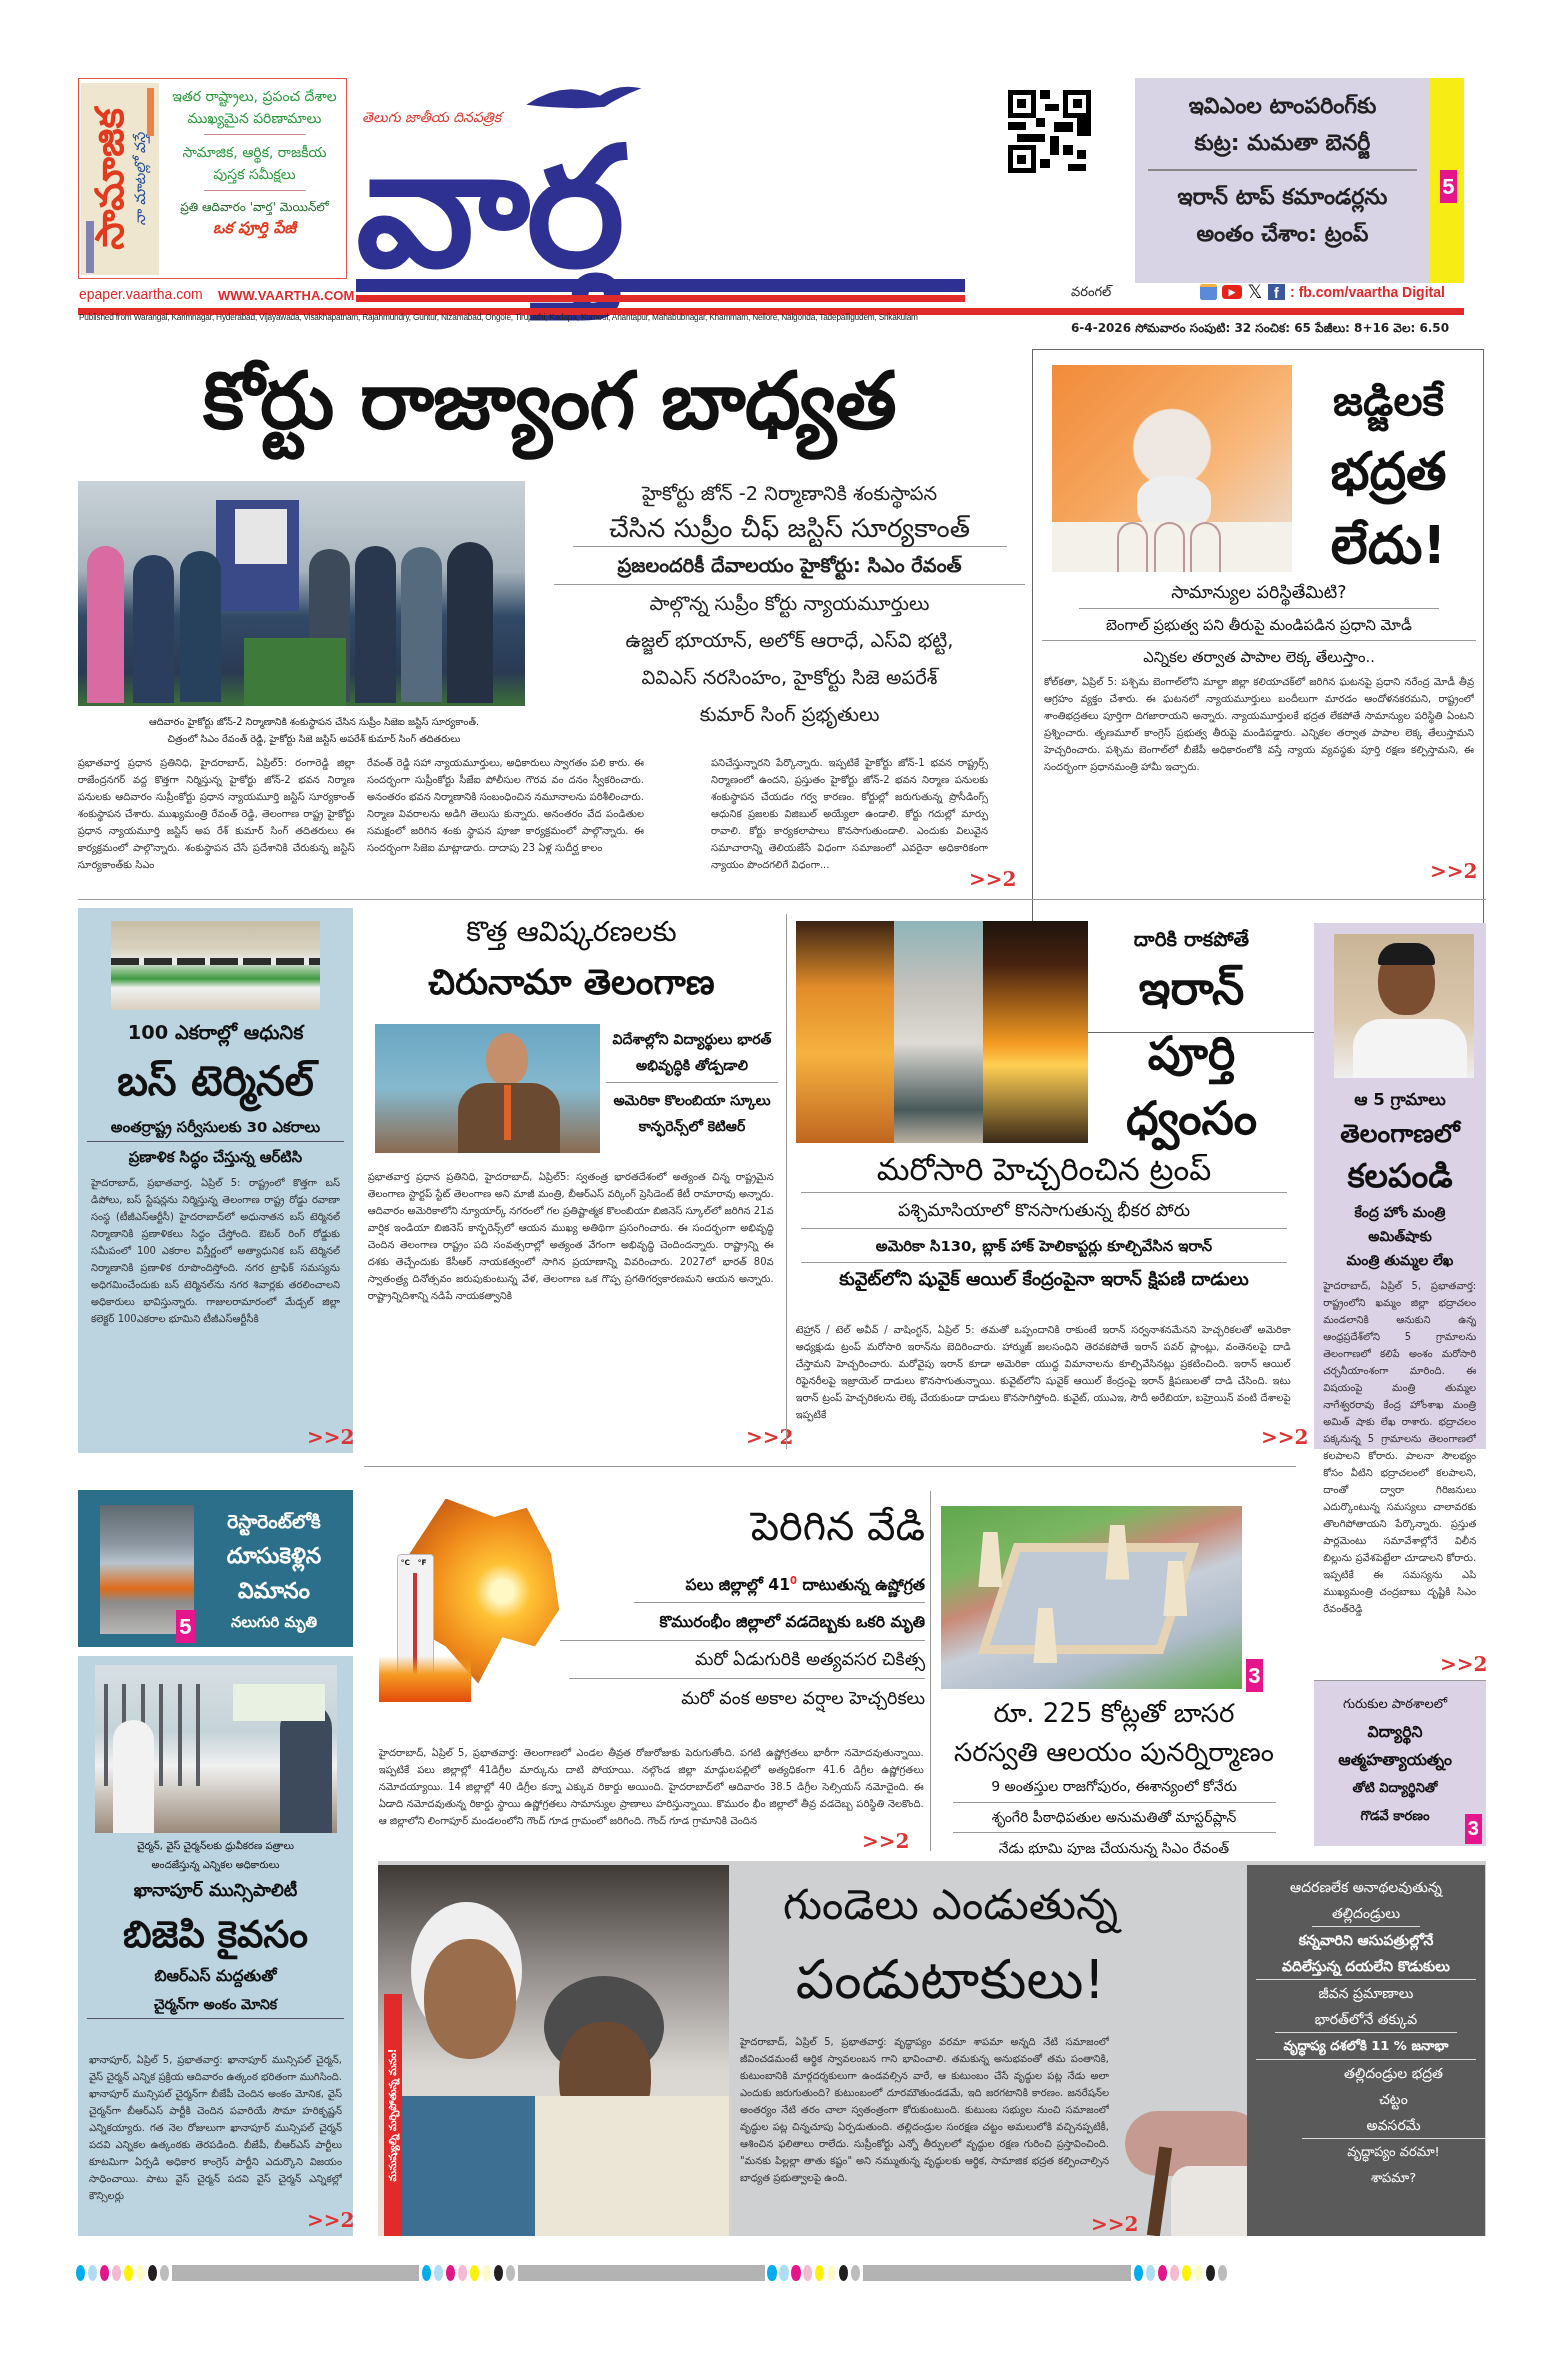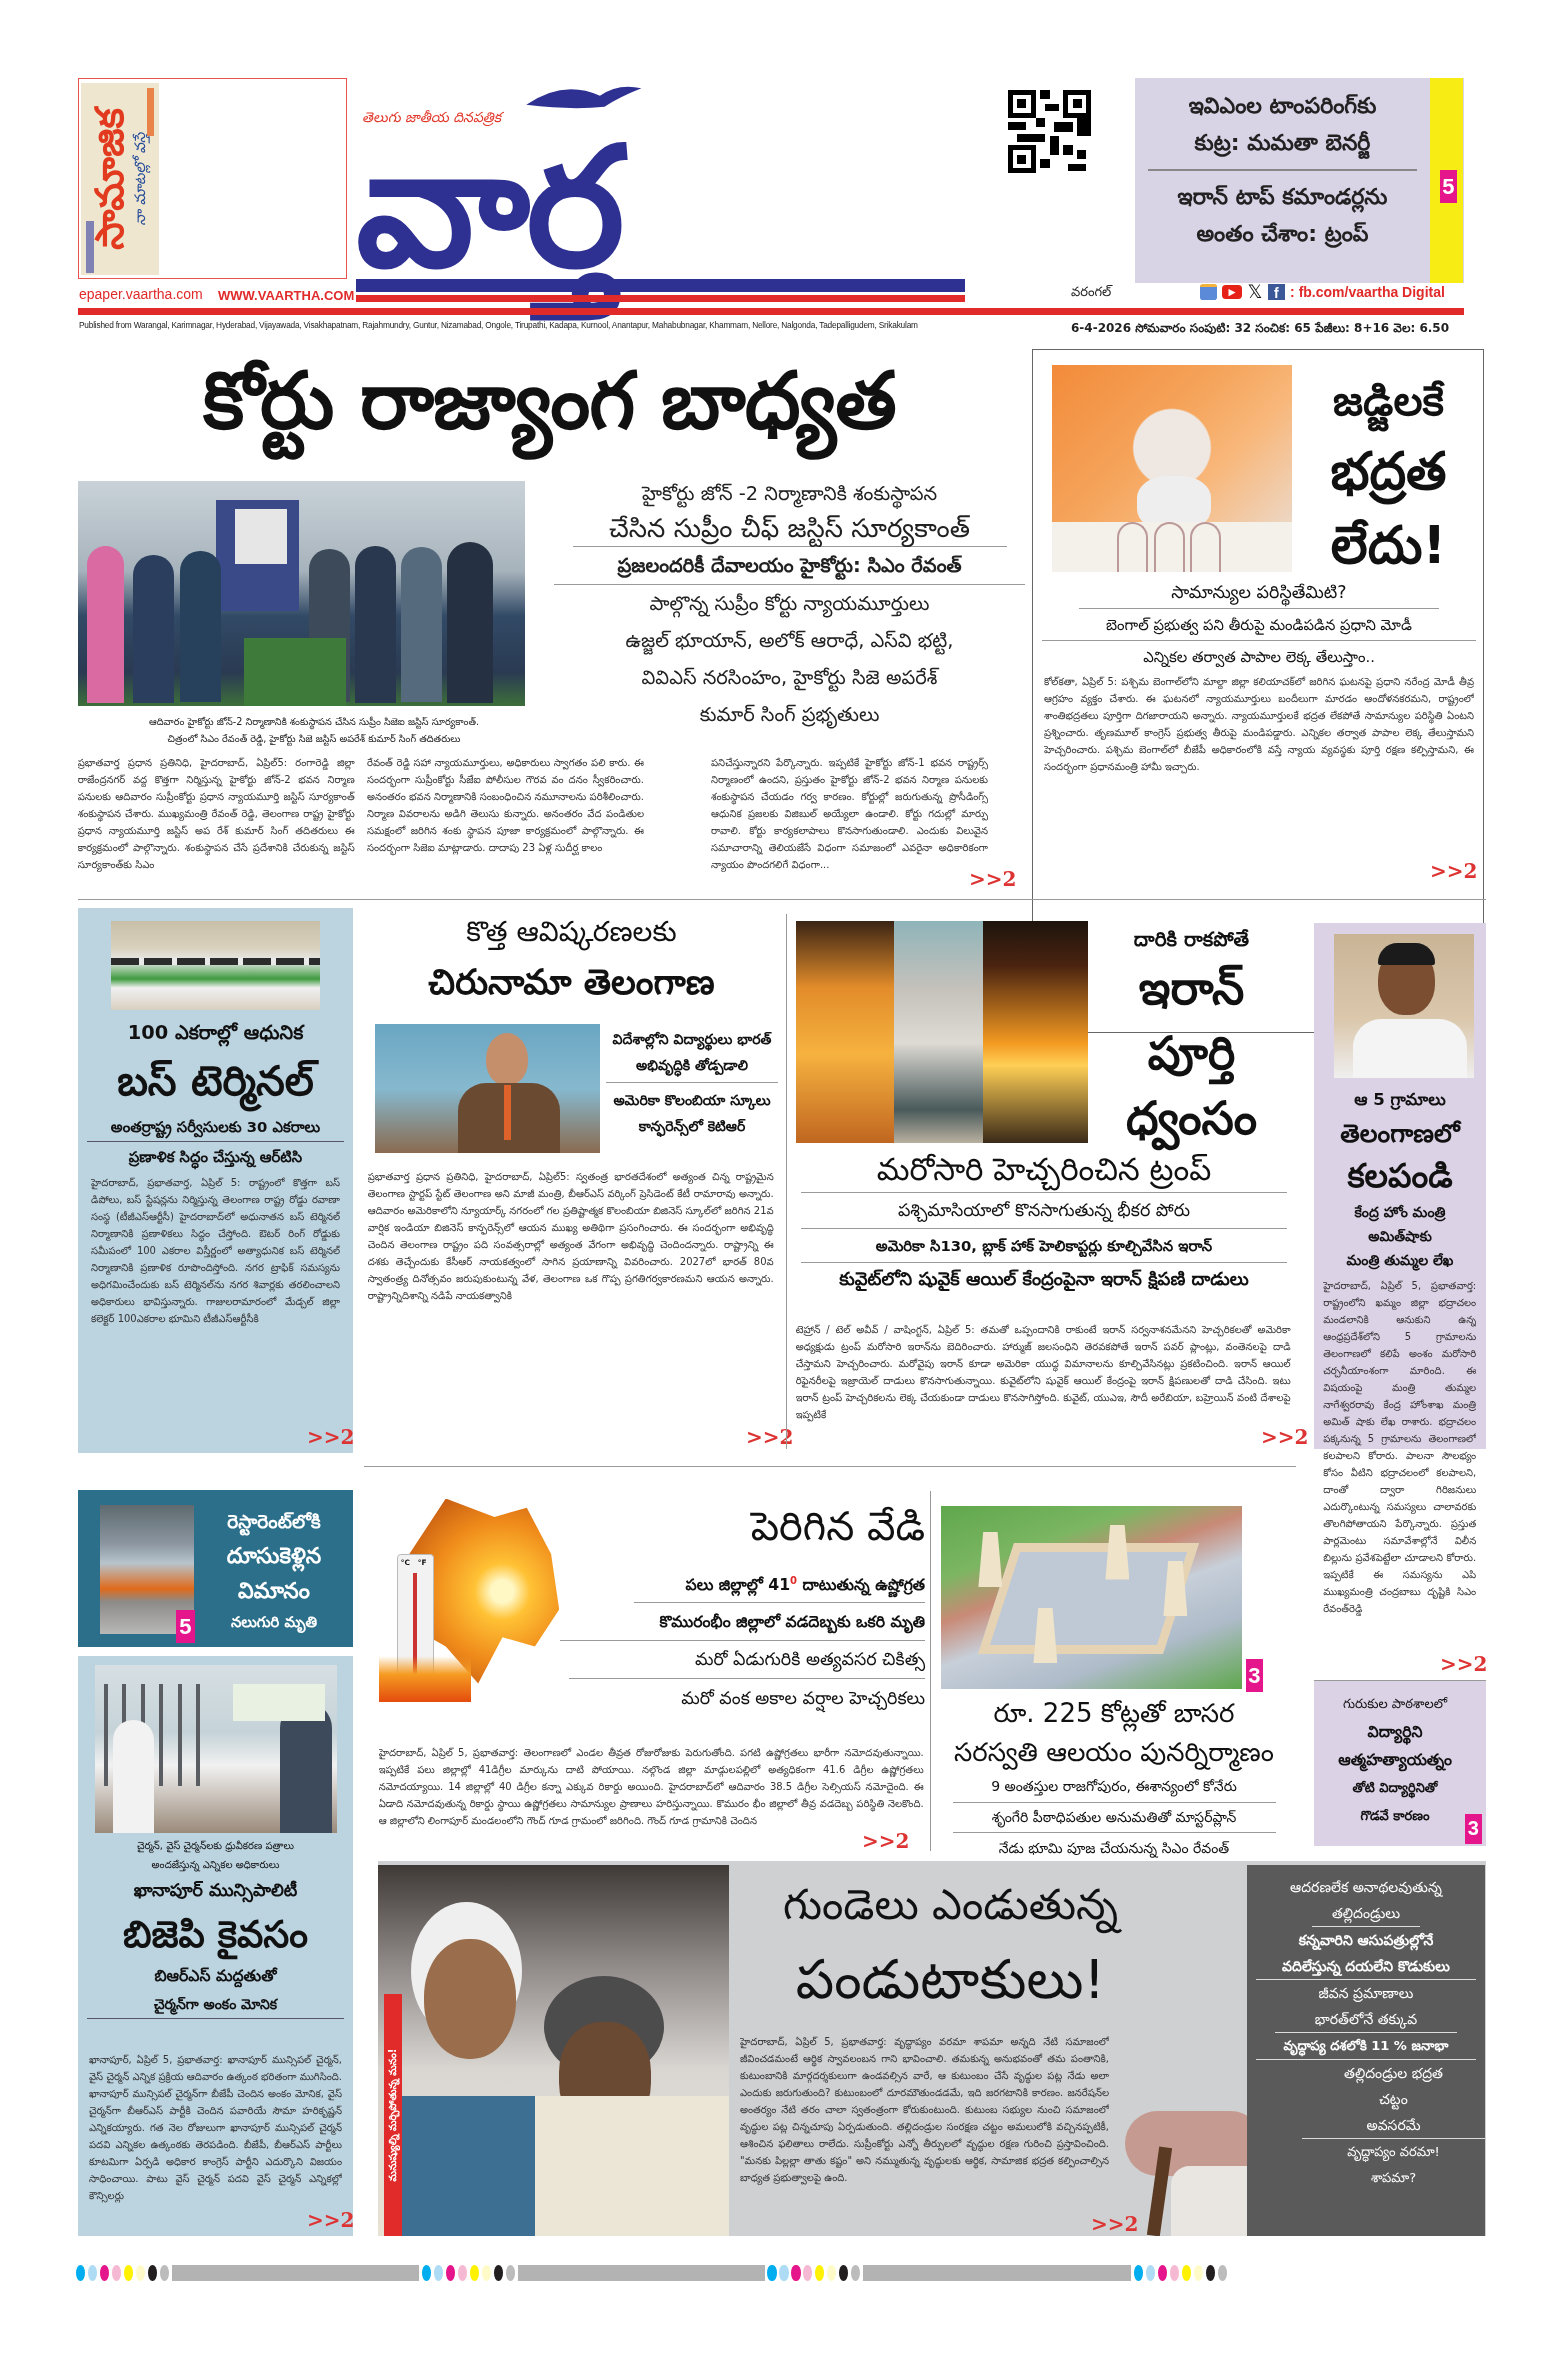--- a/index.html
+++ b/index.html
@@ -18,20 +18,30 @@
 <div class="abs" style="left:0;top:0;width:1567px;height:341px">
 
   <div class="abs" style="left:78px;top:78px;width:269px;height:201px;border:1.8px solid #e8534a;background:#fff">
     <div class="abs" style="left:1.8px;top:3.7px;width:78px;height:192px;background:#efe6cf;overflow:hidden">
       <div class="abs" style="left:0;top:0;width:192px;height:78px;transform-origin:0 0;transform:rotate(-90deg) translate(-192px,0);display:flex;flex-direction:column;justify-content:center;align-items:center">
         <div style="font-size:39px;font-weight:bold;color:#e23a1f;line-height:42px">సామాజిక</div>
         <div style="font-size:14.8px;color:#2a4f9a;font-style:italic">నా మాటల్లో వస్తే</div>
       </div>
       <div class="abs" style="left:66px;top:5.5px;width:7.4px;height:48px;background:#e8834a"></div>
       <div class="abs" style="left:5.5px;top:138px;width:7.4px;height:52px;background:#7f82b3"></div>
+    </div>
+    <div class="abs center" style="left:85px;top:5.5px;width:181px">
+      <div style="font-size:14px;color:#2a9a3c;line-height:22px">ఇతర రాష్ట్రాలు, ప్రపంచ దేశాల</div>
+      <div style="font-size:14px;color:#2a9a3c;line-height:22px">ముఖ్యమైన పరిణామాలు</div>
+      <div style="width:102px;margin:5.5px auto;border-top:0.9px solid #c88"></div>
+      <div style="font-size:14px;color:#2a9a3c;line-height:22px">సామాజిక, ఆర్థిక, రాజకీయ</div>
+      <div style="font-size:14px;color:#2a9a3c;line-height:22px">పుస్తక సమీక్షలు</div>
+      <div style="width:102px;margin:5.5px auto;border-top:0.9px solid #c88"></div>
+      <div style="font-size:12px;color:#1f6b2a;line-height:20px">ప్రతి ఆదివారం 'వార్త' మెయిన్‌లో</div>
+      <div style="font-size:15.7px;color:#e23a1f;font-weight:bold;font-style:italic;line-height:22px">ఒక పూర్తి పేజీ</div>
     </div>
   </div>
   <div class="abs" style="left:79px;top:286px;font-size:14px;color:#e12a2a;font-family:'Liberation Sans',sans-serif">epaper.vaartha.com</div>
   <div class="abs" style="left:218px;top:288px;font-size:13px;color:#e12a2a;font-weight:bold;font-family:'Liberation Sans',sans-serif">WWW.VAARTHA.COM</div>
 
   <div class="abs" style="left:362px;top:109px;font-size:14px;color:#e13b2e;font-style:italic">తెలుగు జాతీయ దినపత్రిక</div>
   <svg class="abs" style="left:517px;top:79px" width="129" height="37" viewBox="0 0 140 40">
       <path d="M10 28 Q50 0 90 18 Q110 4 135 10 Q110 20 95 30 Q60 34 10 28Z" fill="#2e3192"></path>
     </svg>
   <div class="abs" style="left:356px;top:120px;width:609px;height:175px">
@@ -77,21 +87,21 @@
   </div>
   <div class="abs" style="left:1071px;top:284px;font-size:13px;color:#222">వరంగల్</div>
   <div class="abs" style="left:1200px;top:281px;display:flex;align-items:center;gap:5.5px">
     <span style="display:inline-block;width:16.6px;height:16.6px;background:#5b8bd8;border-radius:2.8px;border-top:3.7px solid #f3b23a"></span>
     <span style="display:inline-block;width:20px;height:14.8px;background:#e62117;border-radius:3.7px;color:#fff;font-size:9.2px;text-align:center;line-height:14.8px">▶</span>
     <span style="font-size:18.5px;font-family:'Liberation Sans',sans-serif;color:#111">𝕏</span>
     <span style="display:inline-block;width:16.6px;height:16.6px;background:#3b5998;color:#fff;font-weight:bold;font-size:14px;text-align:center;line-height:18.5px;font-family:'Liberation Sans',sans-serif">f</span>
     <span style="font-size:14px;font-weight:bold;color:#e12a2a;font-family:'Liberation Sans',sans-serif">: fb.com/vaartha Digital</span>
   </div>
   <div class="abs" style="left:78px;top:308px;width:1386px;height:7.4px;background:#e12a2a"></div>
-  <div class="abs" style="left:79px;top:320px;font-size:8.3px;color:#222;font-family:'Liberation Sans',sans-serif;letter-spacing:-0.2px;white-space:nowrap">Published from Warangal, Karimnagar, Hyderabad, Vijayawada, Visakhapatnam, Rajahmundry, Guntur, Nizamabad, Ongole, Tirupathi, Kadapa, Kurnool, Anantapur, Mahabubnagar, Khammam, Nellore, Nalgonda, Tadepalligudem, Srikakulam</div>
+  <div class="abs" style="left:79px;top:312px;font-size:8.3px;color:#222;font-family:'Liberation Sans',sans-serif;letter-spacing:-0.2px;white-space:nowrap">Published from Warangal, Karimnagar, Hyderabad, Vijayawada, Visakhapatnam, Rajahmundry, Guntur, Nizamabad, Ongole, Tirupathi, Kadapa, Kurnool, Anantapur, Mahabubnagar, Khammam, Nellore, Nalgonda, Tadepalligudem, Srikakulam</div>
   <div class="abs" style="left:1071px;top:321px;font-size:12px;font-weight:bold;color:#222;white-space:nowrap">6-4-2026 సోమవారం సంపుటి: 32 సంచిక: 65  పేజీలు: 8+16  వెల: 6.50</div>
 </div>
 
 <div class="abs" style="left:74px;top:341px;width:951px;height:554px">
   <div class="abs" style="left:0;top:9.2px;width:951px;font-size:79px;font-weight:bold;line-height:102px;letter-spacing:-0.9px;color:#111;text-align:center">కోర్టు రాజ్యాంగ బాధ్యత</div>
 
   <div class="abs photo" style="left:3.7px;top:140px;width:447px;height:225px;background:linear-gradient(180deg,#c9d2d8 0%,#a7b3bc 40%,#324a66 60%,#2a3a52 85%,#3d6f3a 100%)">
     <div class="abs" style="left:138px;top:18.5px;width:83px;height:111px;background:#3a4a88"></div>
     <div class="abs" style="left:157px;top:28px;width:52px;height:55px;background:#e6e6e6"></div>
     <div class="abs" style="left:9.2px;top:65px;width:37px;height:157px;background:#d96aa2;border-radius:18.5px 18.5px 0 0"></div>

